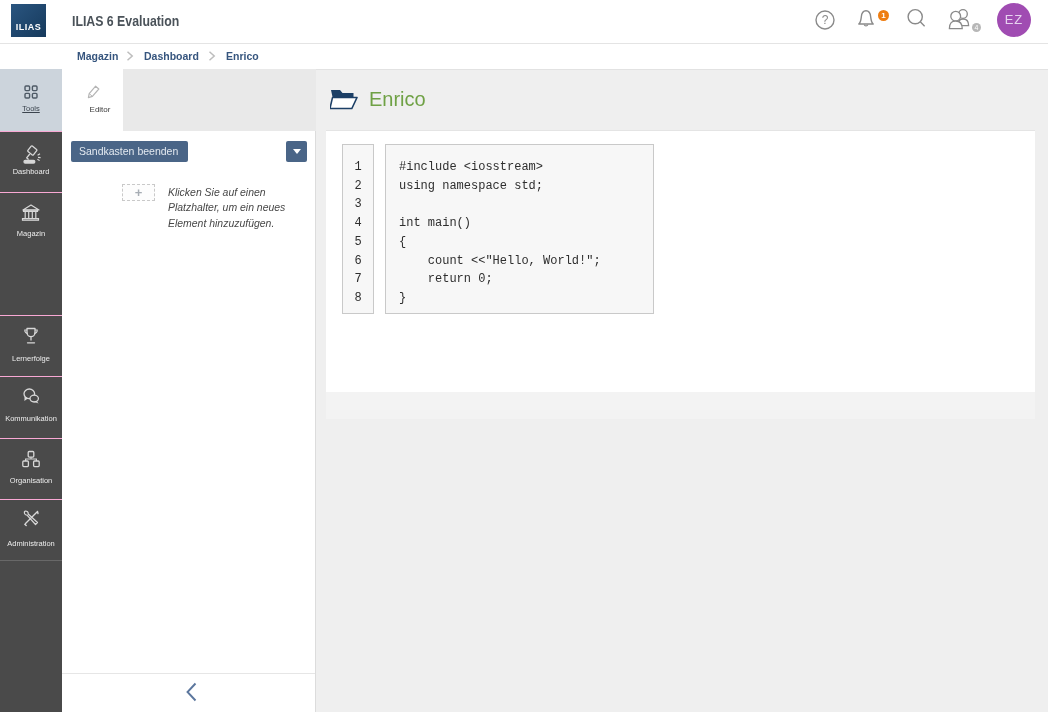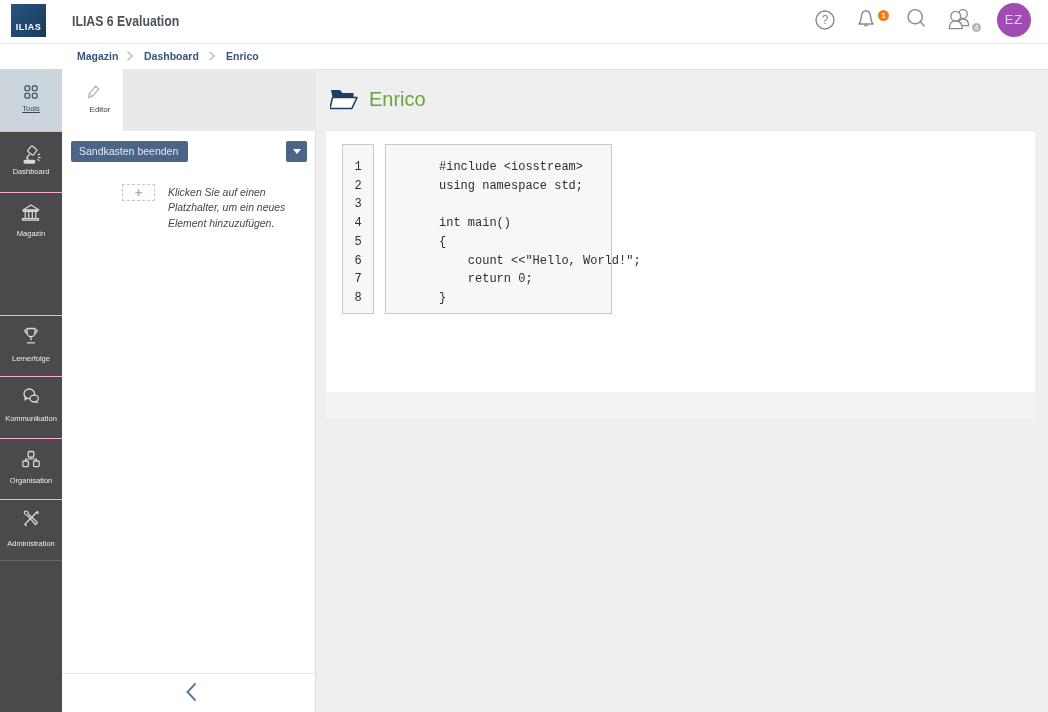--- a/index.html
+++ b/index.html
@@ -30,21 +30,21 @@
 #btn-caret:after { content:""; position:absolute; left:6.5px; top:8px; border-left:4.5px solid transparent; border-right:4.5px solid transparent; border-top:5.5px solid #fff; }
 #placeholder { left:122px; top:184px; width:33px; height:17px; border:1px dashed #c9c9c9; background:#fdfdfd; text-align:center; color:#a7adb4; font-size:13px; font-weight:bold; line-height:15px; }
 #phtext { left:168px; top:185px; width:126px; font-size:11px; font-style:italic; color:#474747; line-height:15.3px; transform:scaleX(0.95); transform-origin:0 0; }
 #col2sep { left:62px; top:673px; width:253px; height:1px; background:#e6e6e6; }
 
 #main { left:316px; top:69px; width:732px; height:643px; background:#efefef; }
 #card { left:326px; top:131px; width:709px; height:261px; background:#fff; box-shadow:0 -1px 0 #e4e4e4; }
 #cardfoot { left:326px; top:392px; width:709px; height:27px; background:#f3f3f3; }
 #title { left:369px; top:88px; font-size:20px; color:#6fa145; }
 #numbox { left:342px; top:144px; width:32px; height:170px; background:#f7f7f7; border:1px solid #c9c9c9; text-align:center; }
-#codebox { left:385px; top:144px; width:227px; height:170px; background:#f7f7f7; border:1px solid #c9c9c9;padding-left:40px; }
+#codebox { left:385px; top:144px; width:269px; height:170px; background:#f7f7f7; border:1px solid #c9c9c9; }
 .mono { font-family:"Liberation Mono", monospace; font-size:12px; line-height:18.7px; color:#2e2e2e; white-space:pre; }
 #numbox .mono { padding-top:13px; }
 #codebox .mono { padding:13px 0 0 13px; }
 #chev { left:183px; top:682px; }
 </style>
 </head>
 <body>
 <div id="page">
   <div class="abs" id="header"></div>
   <div class="abs" id="logo">ILIAS</div>

